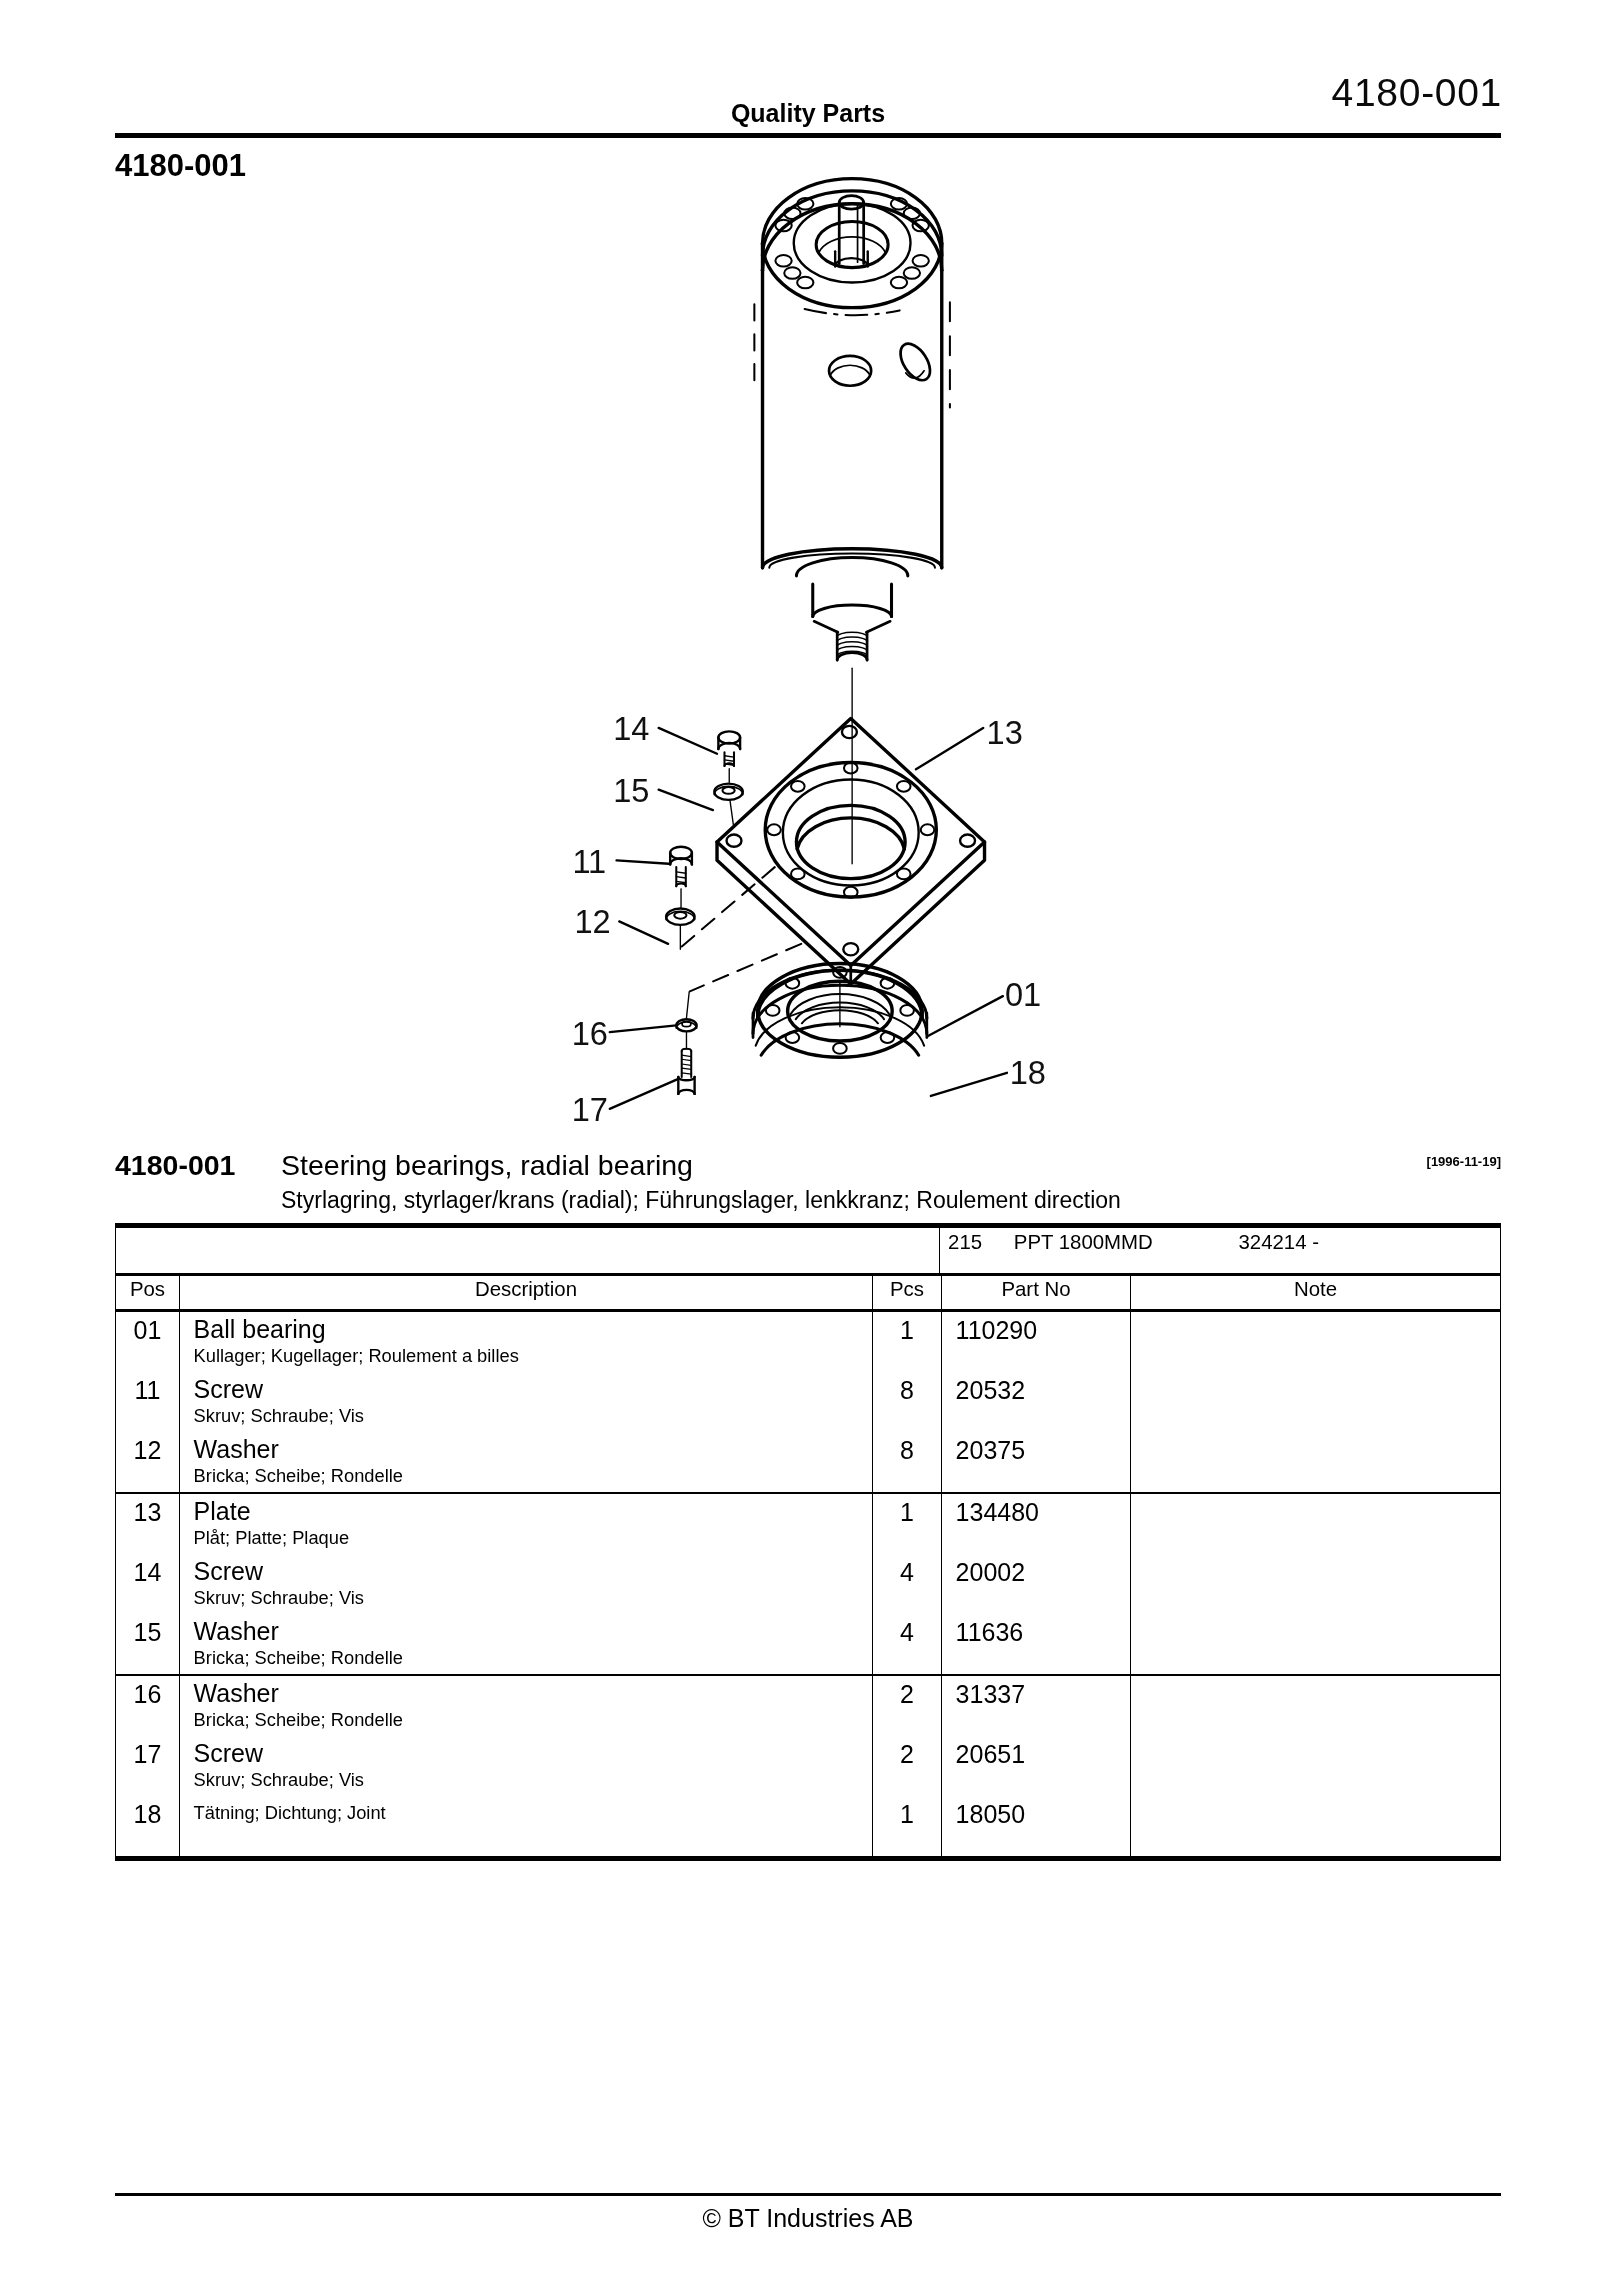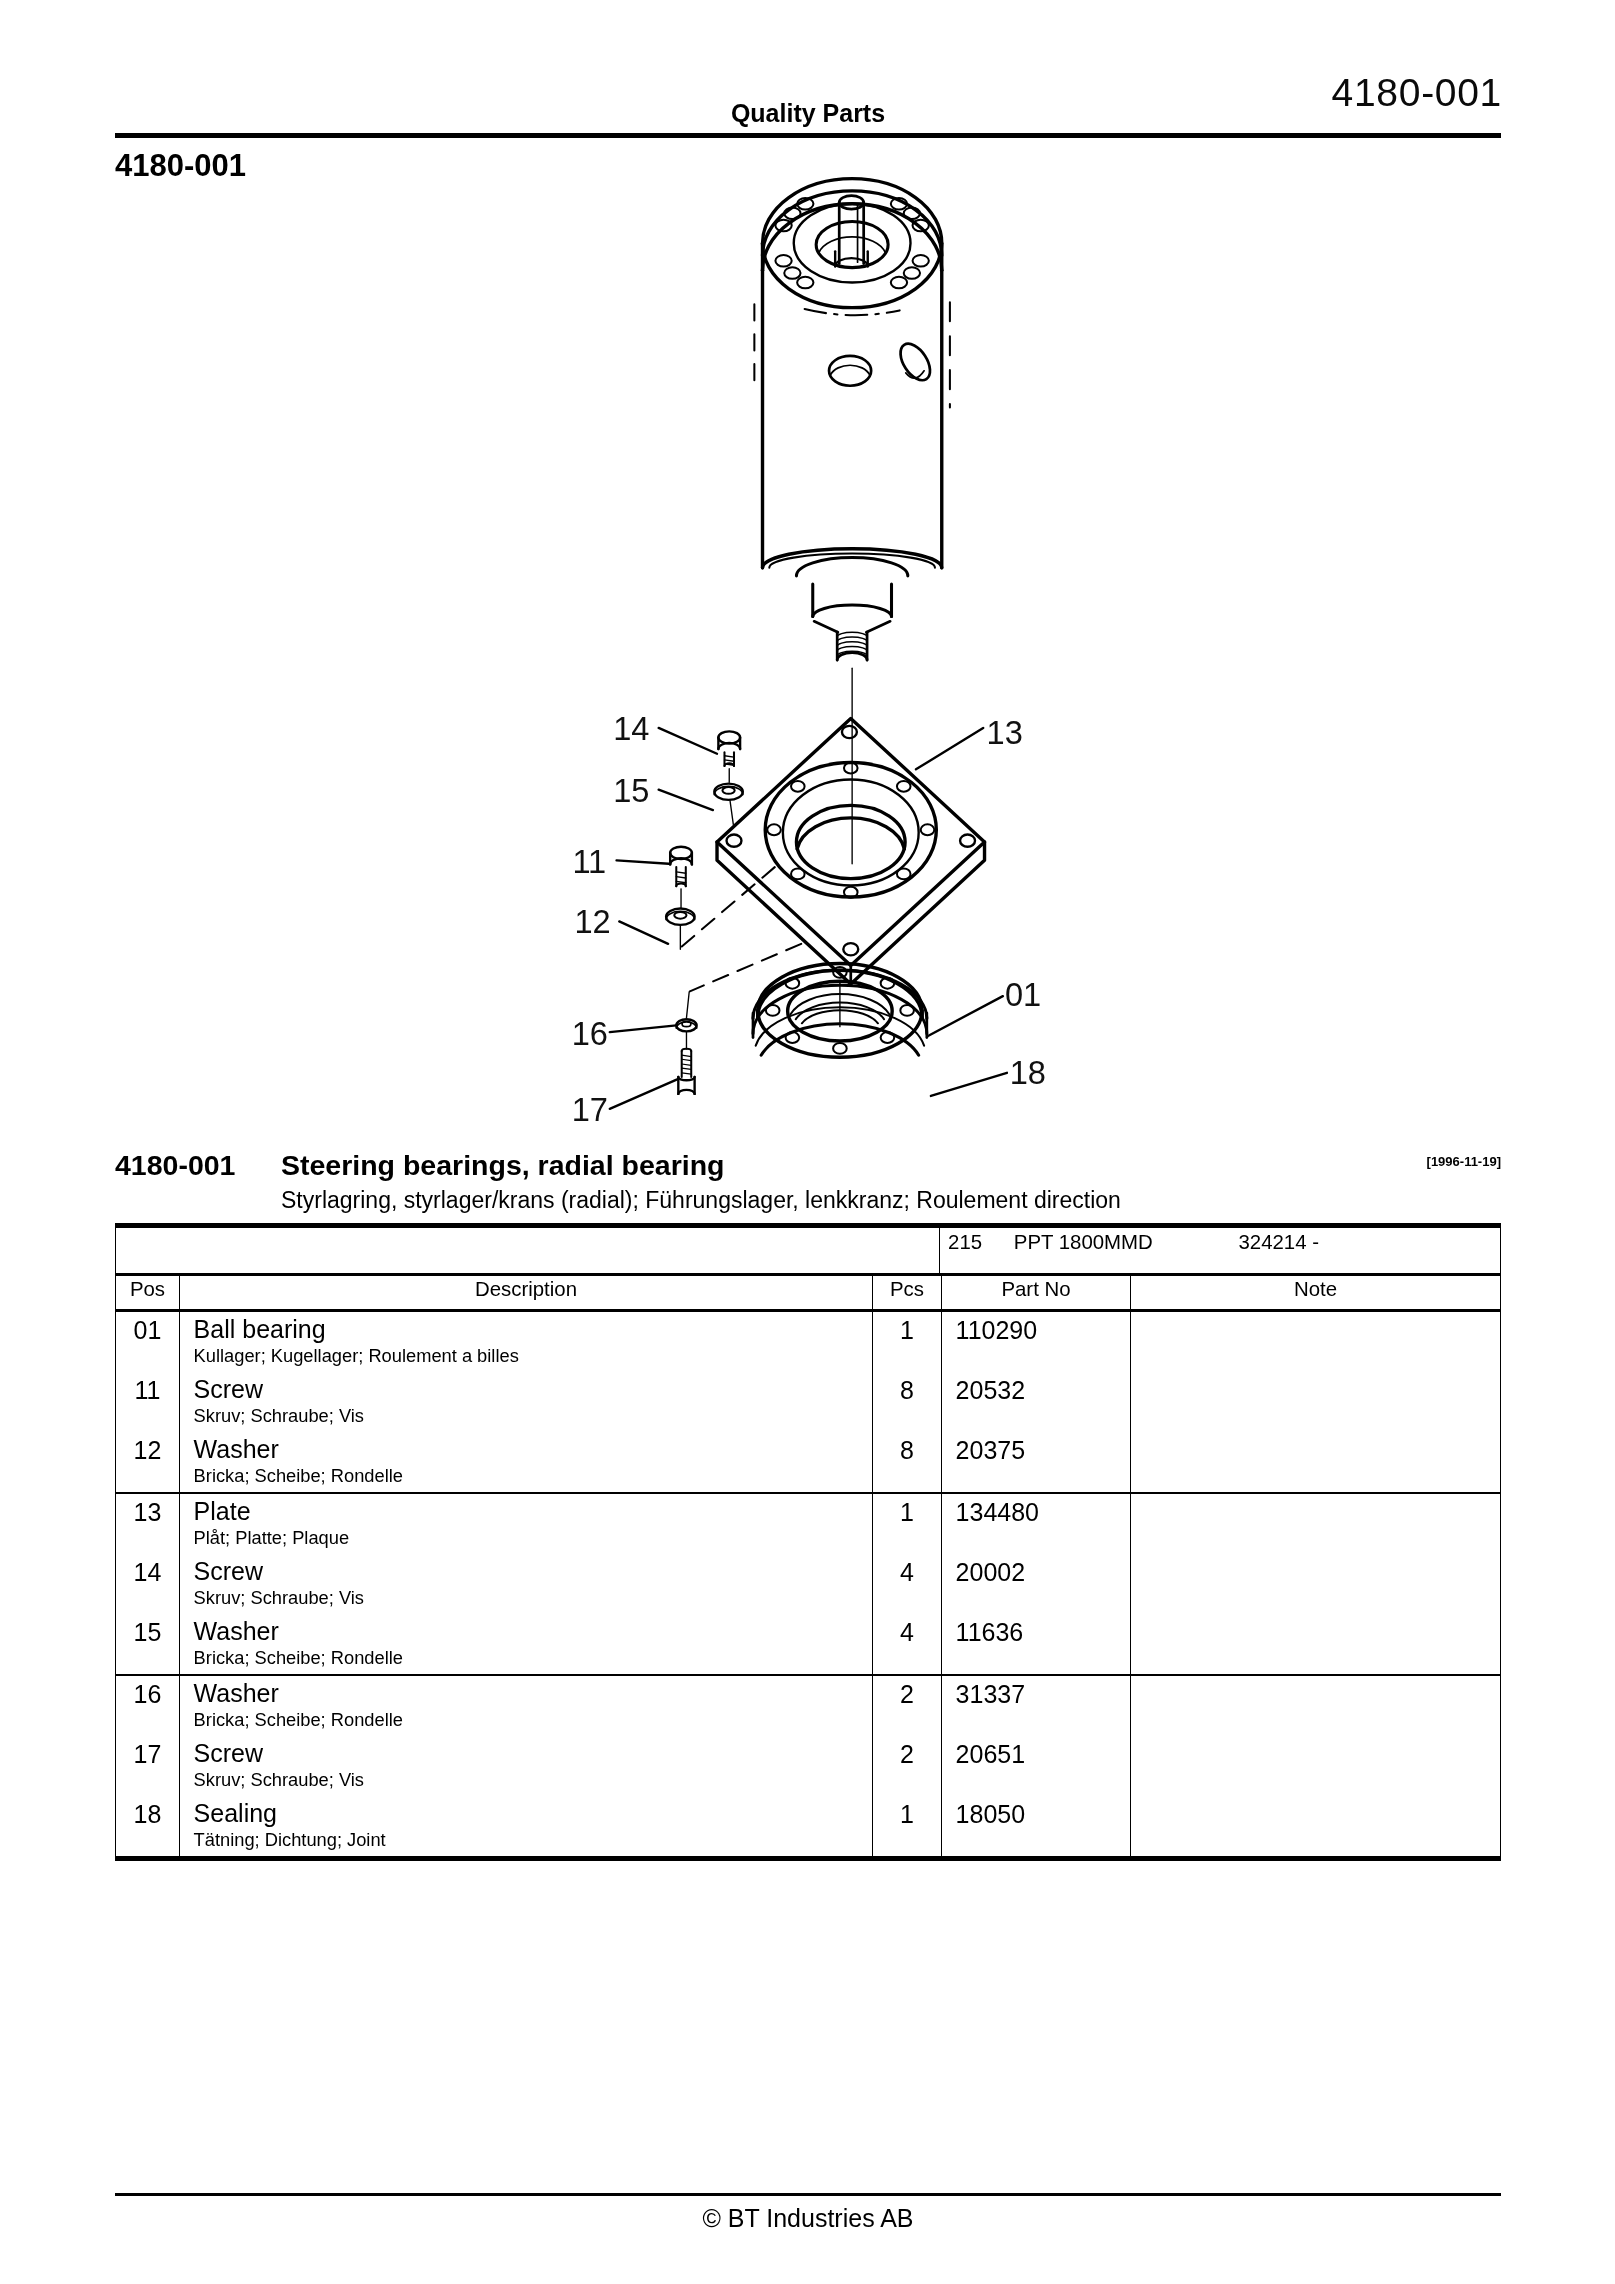--- a/index.html
+++ b/index.html
@@ -31,21 +31,21 @@
   }
   
   .diagram{position:absolute; left:550px; top:163px; width:516px; height:971px;}
   .diagram text{
     font-family:"Liberation Sans","DejaVu Sans",sans-serif;
     font-size:48px; fill:#111; stroke:none;
   }
   
   .titleblock{position:absolute; left:115px; top:1149px; width:1386px; height:75px;}
   .sec-code{position:absolute; left:0; top:0; font-size:28.5px; font-weight:700;}
-  .sec-title{position:absolute; left:166px; top:0; font-size:28.5px; font-weight:700;}
+  .sec-title{position:absolute; left:166px; top:0; font-size:28.5px; font-weight:400;}
   .sec-date{position:absolute; right:0; top:5.4px; font-size:13px; font-weight:700;}
   .sec-sub{position:absolute; left:166px; top:38px; font-size:23px;}
   
   .ptable{
     position:absolute; left:115px; top:1223px; width:1386px;
     box-sizing:border-box;
     border:1.4px solid #000; border-top-width:5.4px; border-bottom-width:5.4px;
     background:#fff;
   }
   .model-row{
@@ -403,21 +403,20 @@
         <div class="d-main">Screw</div>
         <div class="d-sub">Skruv; Schraube; Vis</div>
       </div>
       <div class="cell-pcs bordered">2</div>
       <div class="cell-part bordered">20651</div>
       <div class="cell-note"></div>
     </div>
     <div class="trow">
       <div class="cell-pos bordered">18</div>
       <div class="cell-desc bordered">
-        <div class="d-main">Sealing</div>
         <div class="d-sub">Tätning; Dichtung; Joint</div>
       </div>
       <div class="cell-pcs bordered">1</div>
       <div class="cell-part bordered">18050</div>
       <div class="cell-note"></div>
     </div>
   </div>
 
   <div class="f-rule"></div>
   <div class="f-text">© BT Industries AB</div>

